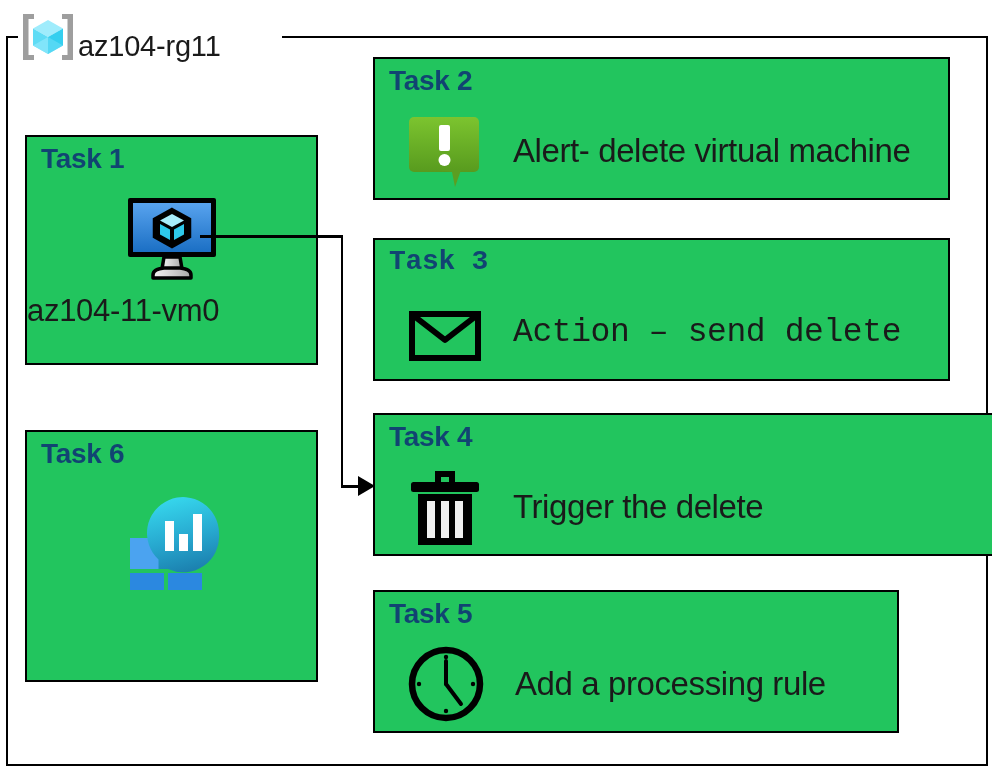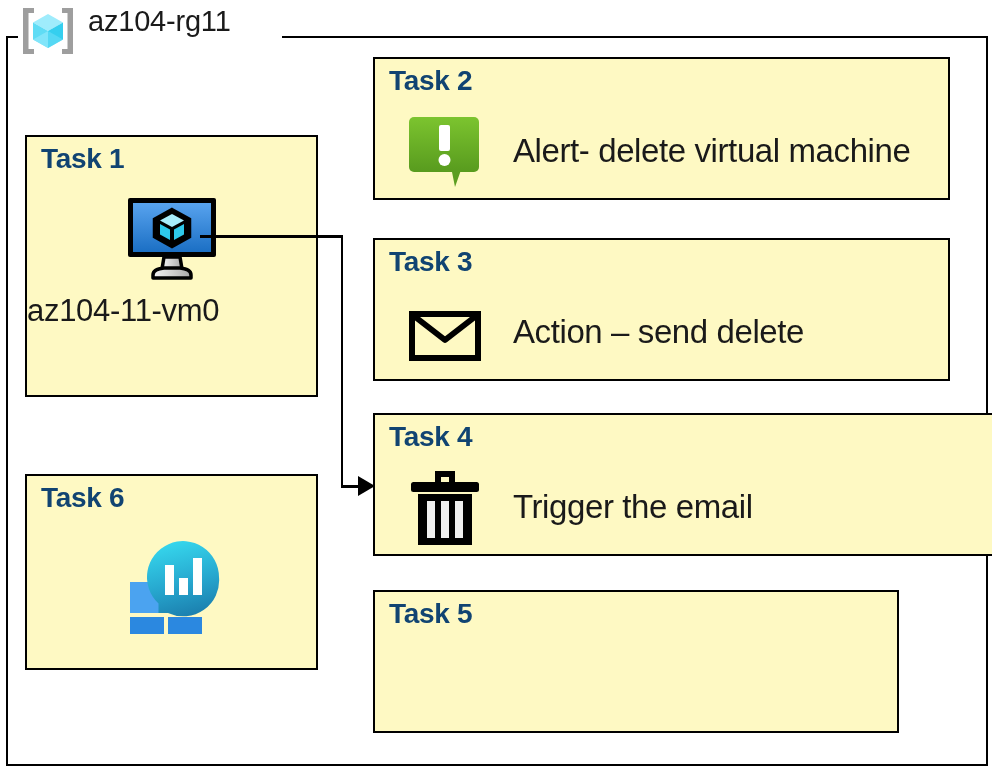--- a/index.html
+++ b/index.html
@@ -14,45 +14,45 @@
   
   .rg-border { position: absolute; background: #000000; }
   .rg-left   { left: 6px;  top: 36px;  width: 2px;  height: 730px; }
   .rg-bottom { left: 6px;  top: 764px; width: 982px;height: 2px; }
   .rg-right  { left: 986px;top: 36px;  width: 2px;  height: 730px; }
   .rg-top-l  { left: 6px;  top: 36px;  width: 12px; height: 2px; }
   .rg-top-r  { left: 282px;top: 36px;  width: 706px;height: 2px; }
 
   
   .rg-header { position: absolute; left: 18px; top: 5px; height: 58px;
-               display: flex; align-items: flex-start; gap: 10px; }
+               display: flex; align-items: flex-end; }
   .rg-title { font-size: 29px; color: #1a1a1a; letter-spacing: -0.2px;
               white-space: nowrap; }
 
   .rg-icon { position: relative; width: 60px; height: 52px; flex: 0 0 auto; }
 
   
-  .task-box { position: absolute; background: #fef9c3; border: 2.5px solid #000;
+  .task-box { position: absolute; background: #22c55e; border: 2.5px solid #000;
               overflow: visible; }
   .task-label { position: absolute; left: 14px; top: 6px;
                 font-size: 28px; font-weight: bold; color: #114472;
                 letter-spacing: -0.3px; }
 
   
-  #task1 { left: 25px; top: 135px; width: 293px; height: 262px; }
-  #task6 { left: 25px; top: 430px; width: 293px; height: 196px; margin-top: 44px; }
+  #task1 { left: 25px; top: 135px; width: 293px; height: 230px; }
+  #task6 { left: 25px; top: 430px; width: 293px; height: 252px; }
   .lc-icon-wrap { position: absolute; left: 0; right: 0; top: 58px;
                   display: flex; justify-content: center; }
   .lc-caption { position: absolute; left: 0; right: 0; top: 156px;
                 text-align: left; font-size: 31px; color: #1a1a1a;
                 letter-spacing: -0.3px; }
 
   
   #task2 { left: 373px; top: 57px;  width: 577px; height: 143px; }
-  #task3 { left: 373px; top: 238px; width: 577px; height: 143px; }
+  #task3 { left: 373px; top: 238px; width: 577px; height: 143px; font-family: Liberation Mono, monospace; }
   #task4 { left: 373px; top: 413px; width: 634px; height: 143px; }
   #task5 { left: 373px; top: 590px; width: 526px; height: 143px; }
   .rc-row { position: absolute; left: 30px; top: 48px; right: 6px;
             height: 88px; display: flex; align-items: center; gap: 28px; }
   .rc-icon { flex: 0 0 auto; display: flex; align-items: center;
              justify-content: center; }
   .rc-text { font-size: 33px; color: #1a1a1a; letter-spacing: -0.4px;
              white-space: nowrap; }
 
   
@@ -205,26 +205,42 @@
 
           <rect x="6" y="17" width="68" height="10" rx="2.5" fill="#000"></rect>
 
           <path d="M13 29 L67 29 L67 80 L13 80 Z" fill="#000"></path>
 
           <rect x="22" y="36" width="8" height="37" fill="#f0f0f0"></rect>
           <rect x="36" y="36" width="8" height="37" fill="#f0f0f0"></rect>
           <rect x="50" y="36" width="8" height="37" fill="#f0f0f0"></rect>
         </svg>
       </span>
-      <span class="rc-text">Trigger the email</span>
+      <span class="rc-text">Trigger the delete</span>
     </div>
   </div>
 
   <div class="task-box" id="task5">
     <div class="task-label">Task 5</div>
+    <div class="rc-row">
+      <span class="rc-icon">
+        <svg width="82" height="82" viewBox="0 0 82 82">
+          <circle cx="41" cy="41" r="34" fill="none" stroke="#000" stroke-width="6.5"></circle>
+
+          <circle cx="41" cy="14" r="2.2" fill="#000"></circle>
+          <circle cx="68" cy="41" r="2.2" fill="#000"></circle>
+          <circle cx="41" cy="68" r="2.2" fill="#000"></circle>
+          <circle cx="14" cy="41" r="2.2" fill="#000"></circle>
+
+          <line x1="41" y1="41" x2="41" y2="18" stroke="#000" stroke-width="4" stroke-linecap="round"></line>
+          <line x1="41" y1="41" x2="56" y2="61" stroke="#000" stroke-width="4" stroke-linecap="round"></line>
+        </svg>
+      </span>
+      <span class="rc-text">Add a processing rule</span>
+    </div>
   </div>
 
   <div class="conn conn-h1"></div>
   <div class="conn conn-v"></div>
   <div class="conn conn-h2"></div>
   <div class="conn-arrow"></div>
 
 </div>
 
 </body></html>

